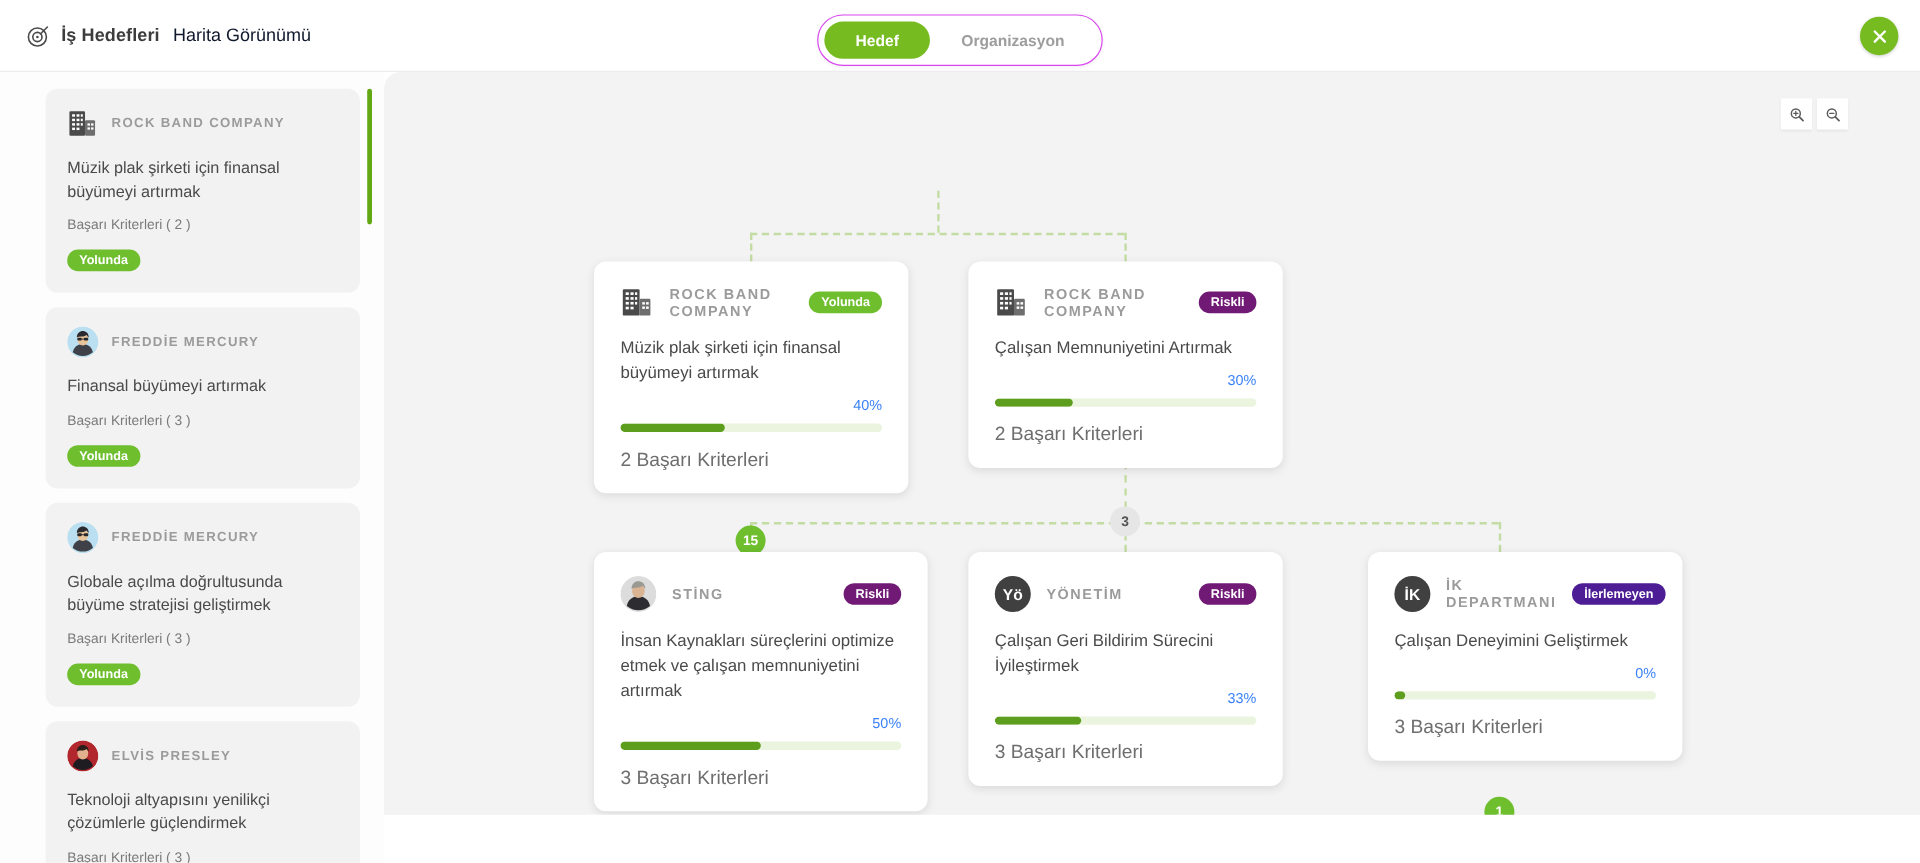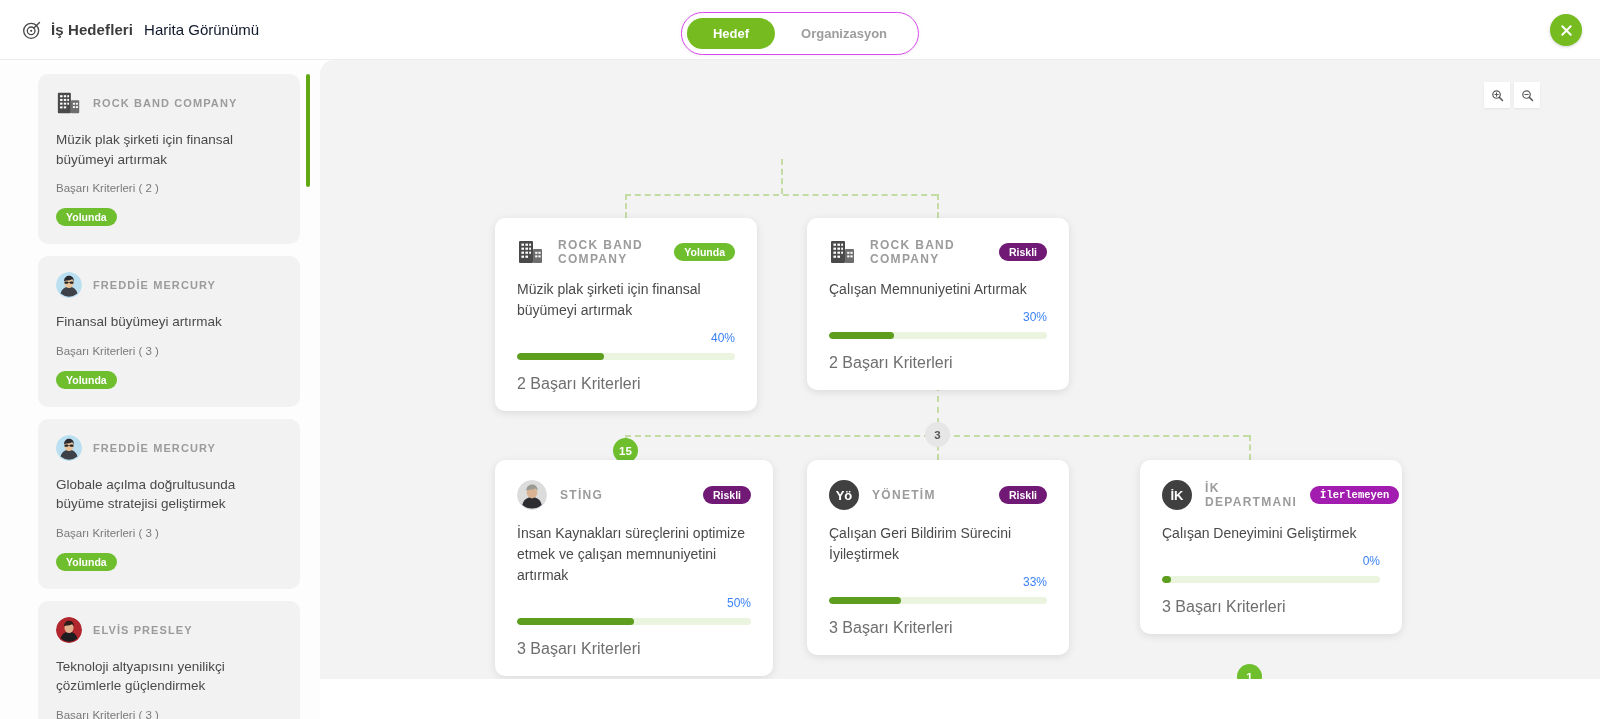--- a/index.html
+++ b/index.html
@@ -70,21 +70,21 @@
     letter-spacing: 1.1px; text-transform: uppercase;
   }
   .sc-title { font-size: 13.5px; color: #4a4a4a; line-height: 1.45; margin-bottom: 13px; }
   .sc-kpi { font-size: 11.5px; color: #7a7a7a; margin-bottom: 13px; }
   .badge {
     display: inline-block; font-size: 10.5px; font-weight: bold;
     color: #ffffff; border-radius: 10px; padding: 3px 10px;
   }
   .badge.ontrack { background: #6ebe2e; }
   .badge.risk    { background: #701a75; }
-  .badge.stalled { background: #a21caf; font-family: Liberation Mono, monospace; }
+  .badge.stalled { background: #4c1d95; }
 
   .scrollbar-track {
     position: absolute; right: 10px; top: 14px;
     width: 4px; height: 620px; background: transparent;
   }
   .scrollbar-thumb {
     position: absolute; top: 0; left: 0;
     width: 4px; height: 113px; border-radius: 3px;
     background: #61a812;
   }

